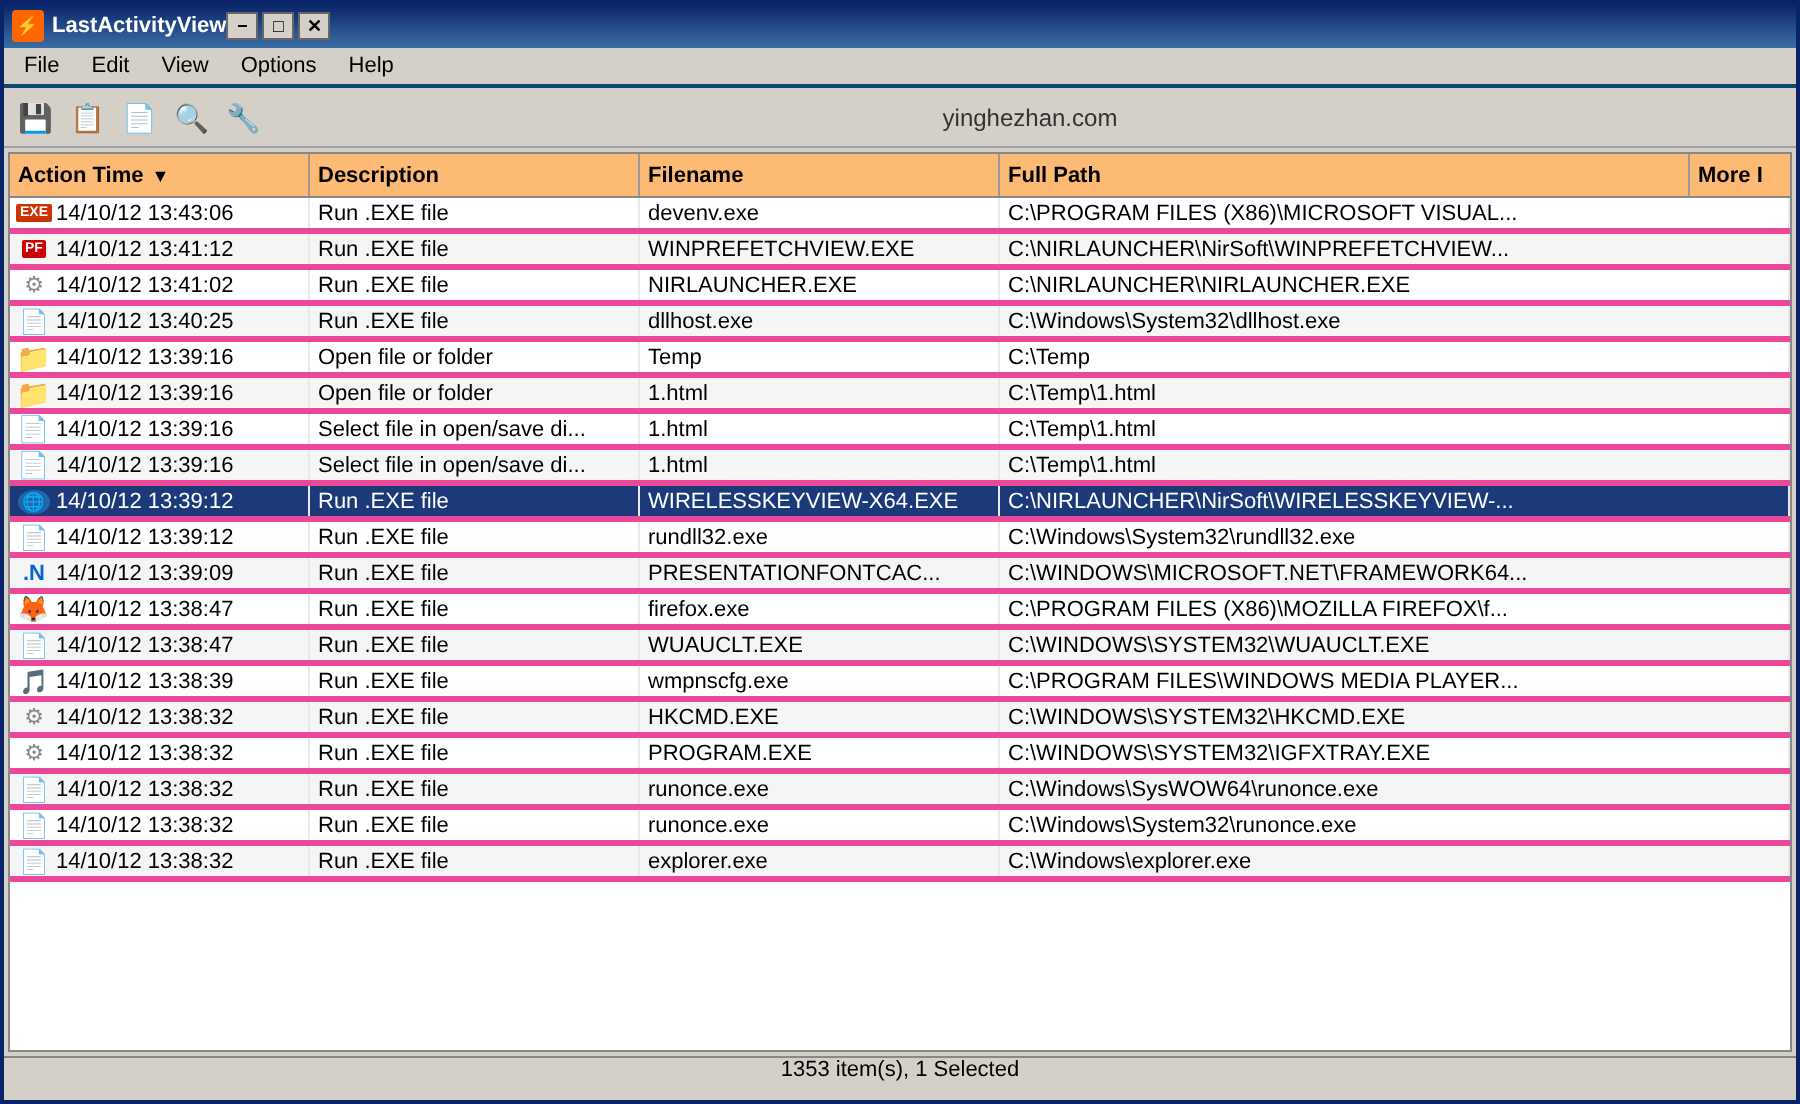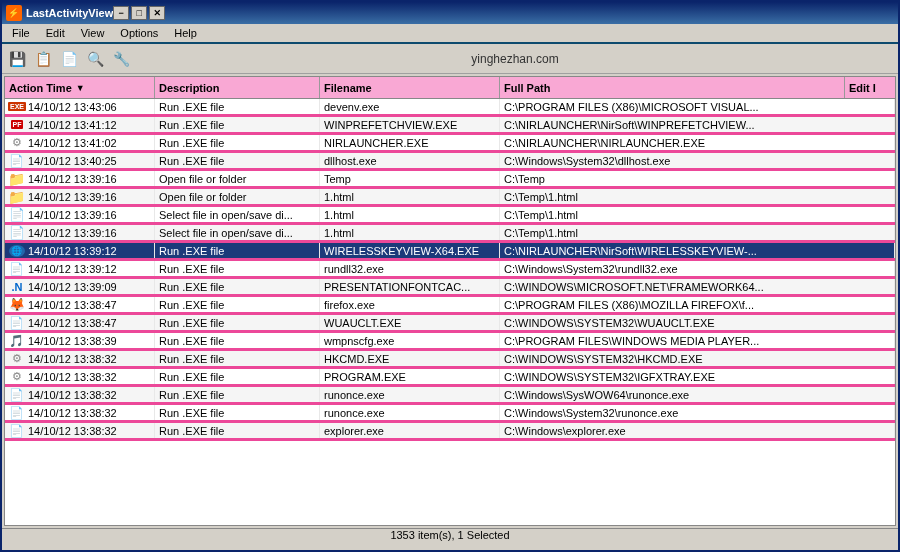--- a/index.html
+++ b/index.html
@@ -117,21 +117,21 @@
       border-right: 1px solid #999;
       padding: 2px 4px;
       font-size: 11px;
       font-weight: bold;
       display: flex;
       align-items: center;
       cursor: pointer;
       white-space: nowrap;
       overflow: hidden;
       user-select: none;
-      background: #f9a8d4;
+      background: #fdba74;
     }
     .col-action-time { width: 150px; flex-shrink: 0; }
     .col-description { width: 165px; flex-shrink: 0; }
     .col-filename { width: 180px; flex-shrink: 0; }
     .col-fullpath { flex: 1; }
     .col-more { width: 50px; flex-shrink: 0; border-right: none; }
     .sort-arrow { margin-left: 4px; font-size: 9px; }
     #table-body {
       flex: 1;
       overflow-y: auto;
@@ -231,21 +231,21 @@
       <div class="col-header col-description">
         <span>Description</span>
       </div>
       <div class="col-header col-filename">
         <span>Filename</span>
       </div>
       <div class="col-header col-fullpath">
         <span>Full Path</span>
       </div>
       <div class="col-header col-more">
-        <span>Edit I</span>
+        <span>More I</span>
       </div>
     </div>
 
     <div id="table-body">
     <div class="table-row">
       <div class="cell cell-action-time">
         <span class="row-icon">
               <span style="background:#cc3300;color:white;font-size:7px;padding:1px 2px;border-radius:1px;font-weight:bold;">EXE</span>
             </span>
         <span>14/10/12 13:43:06</span>

